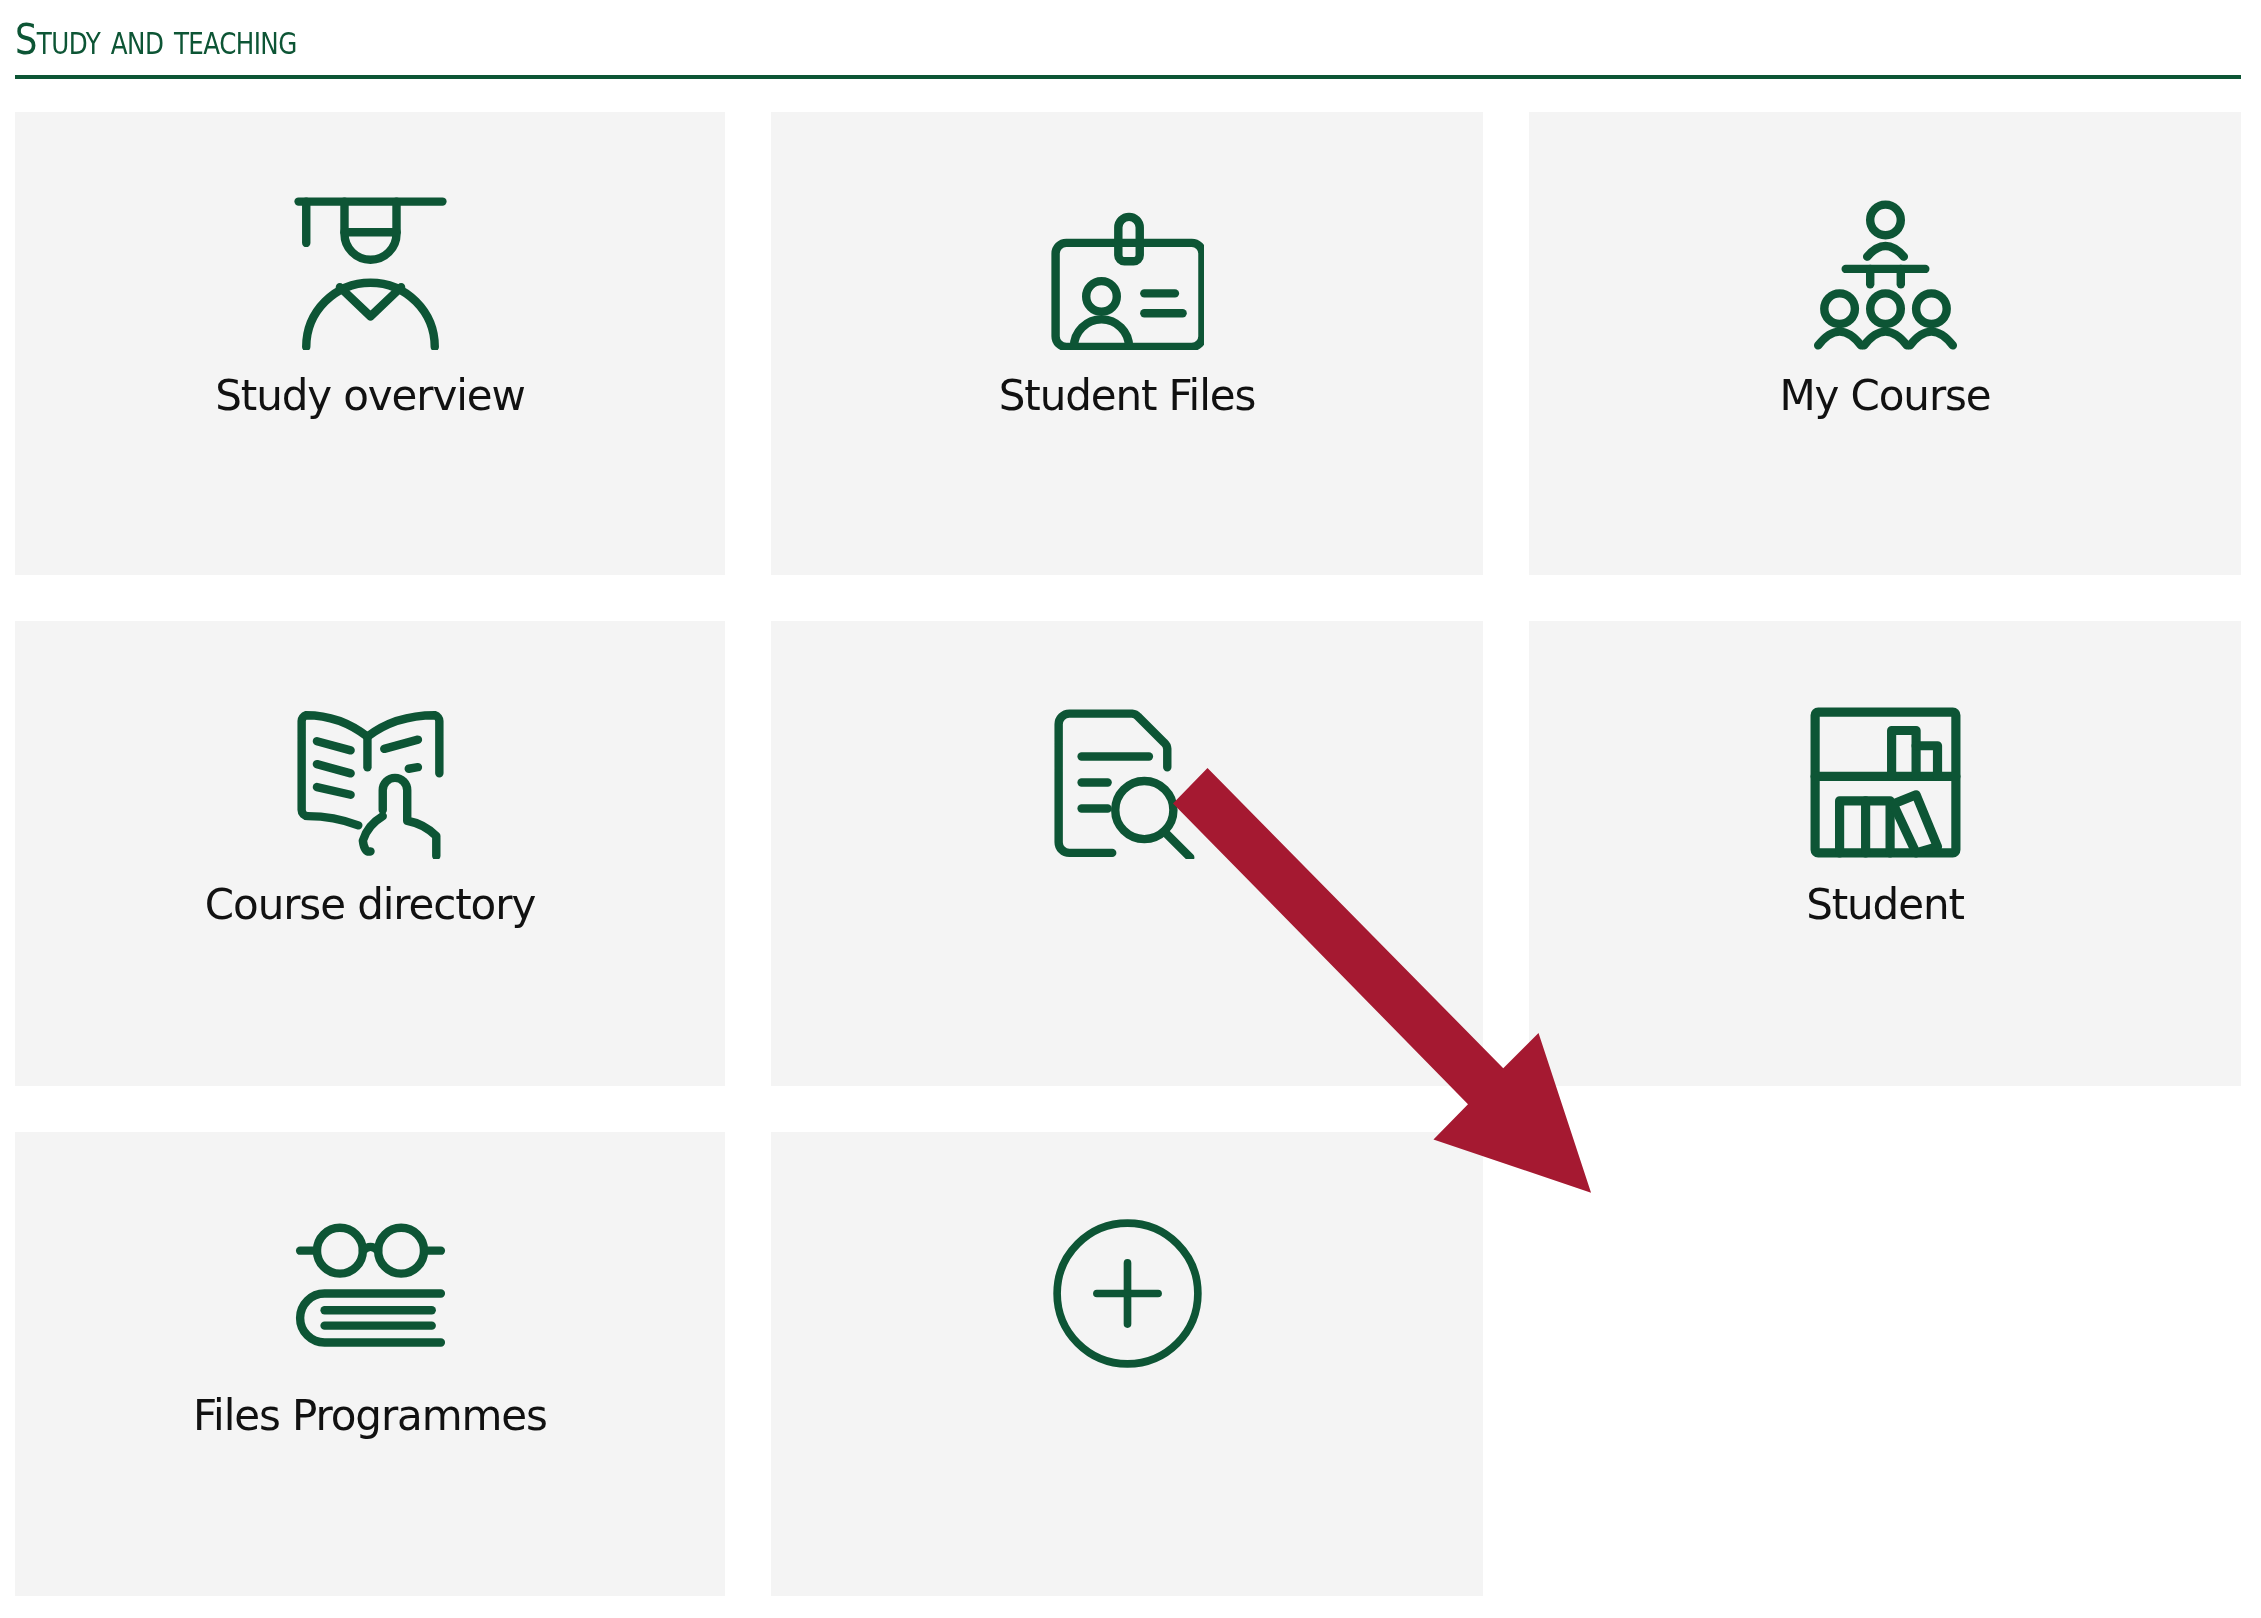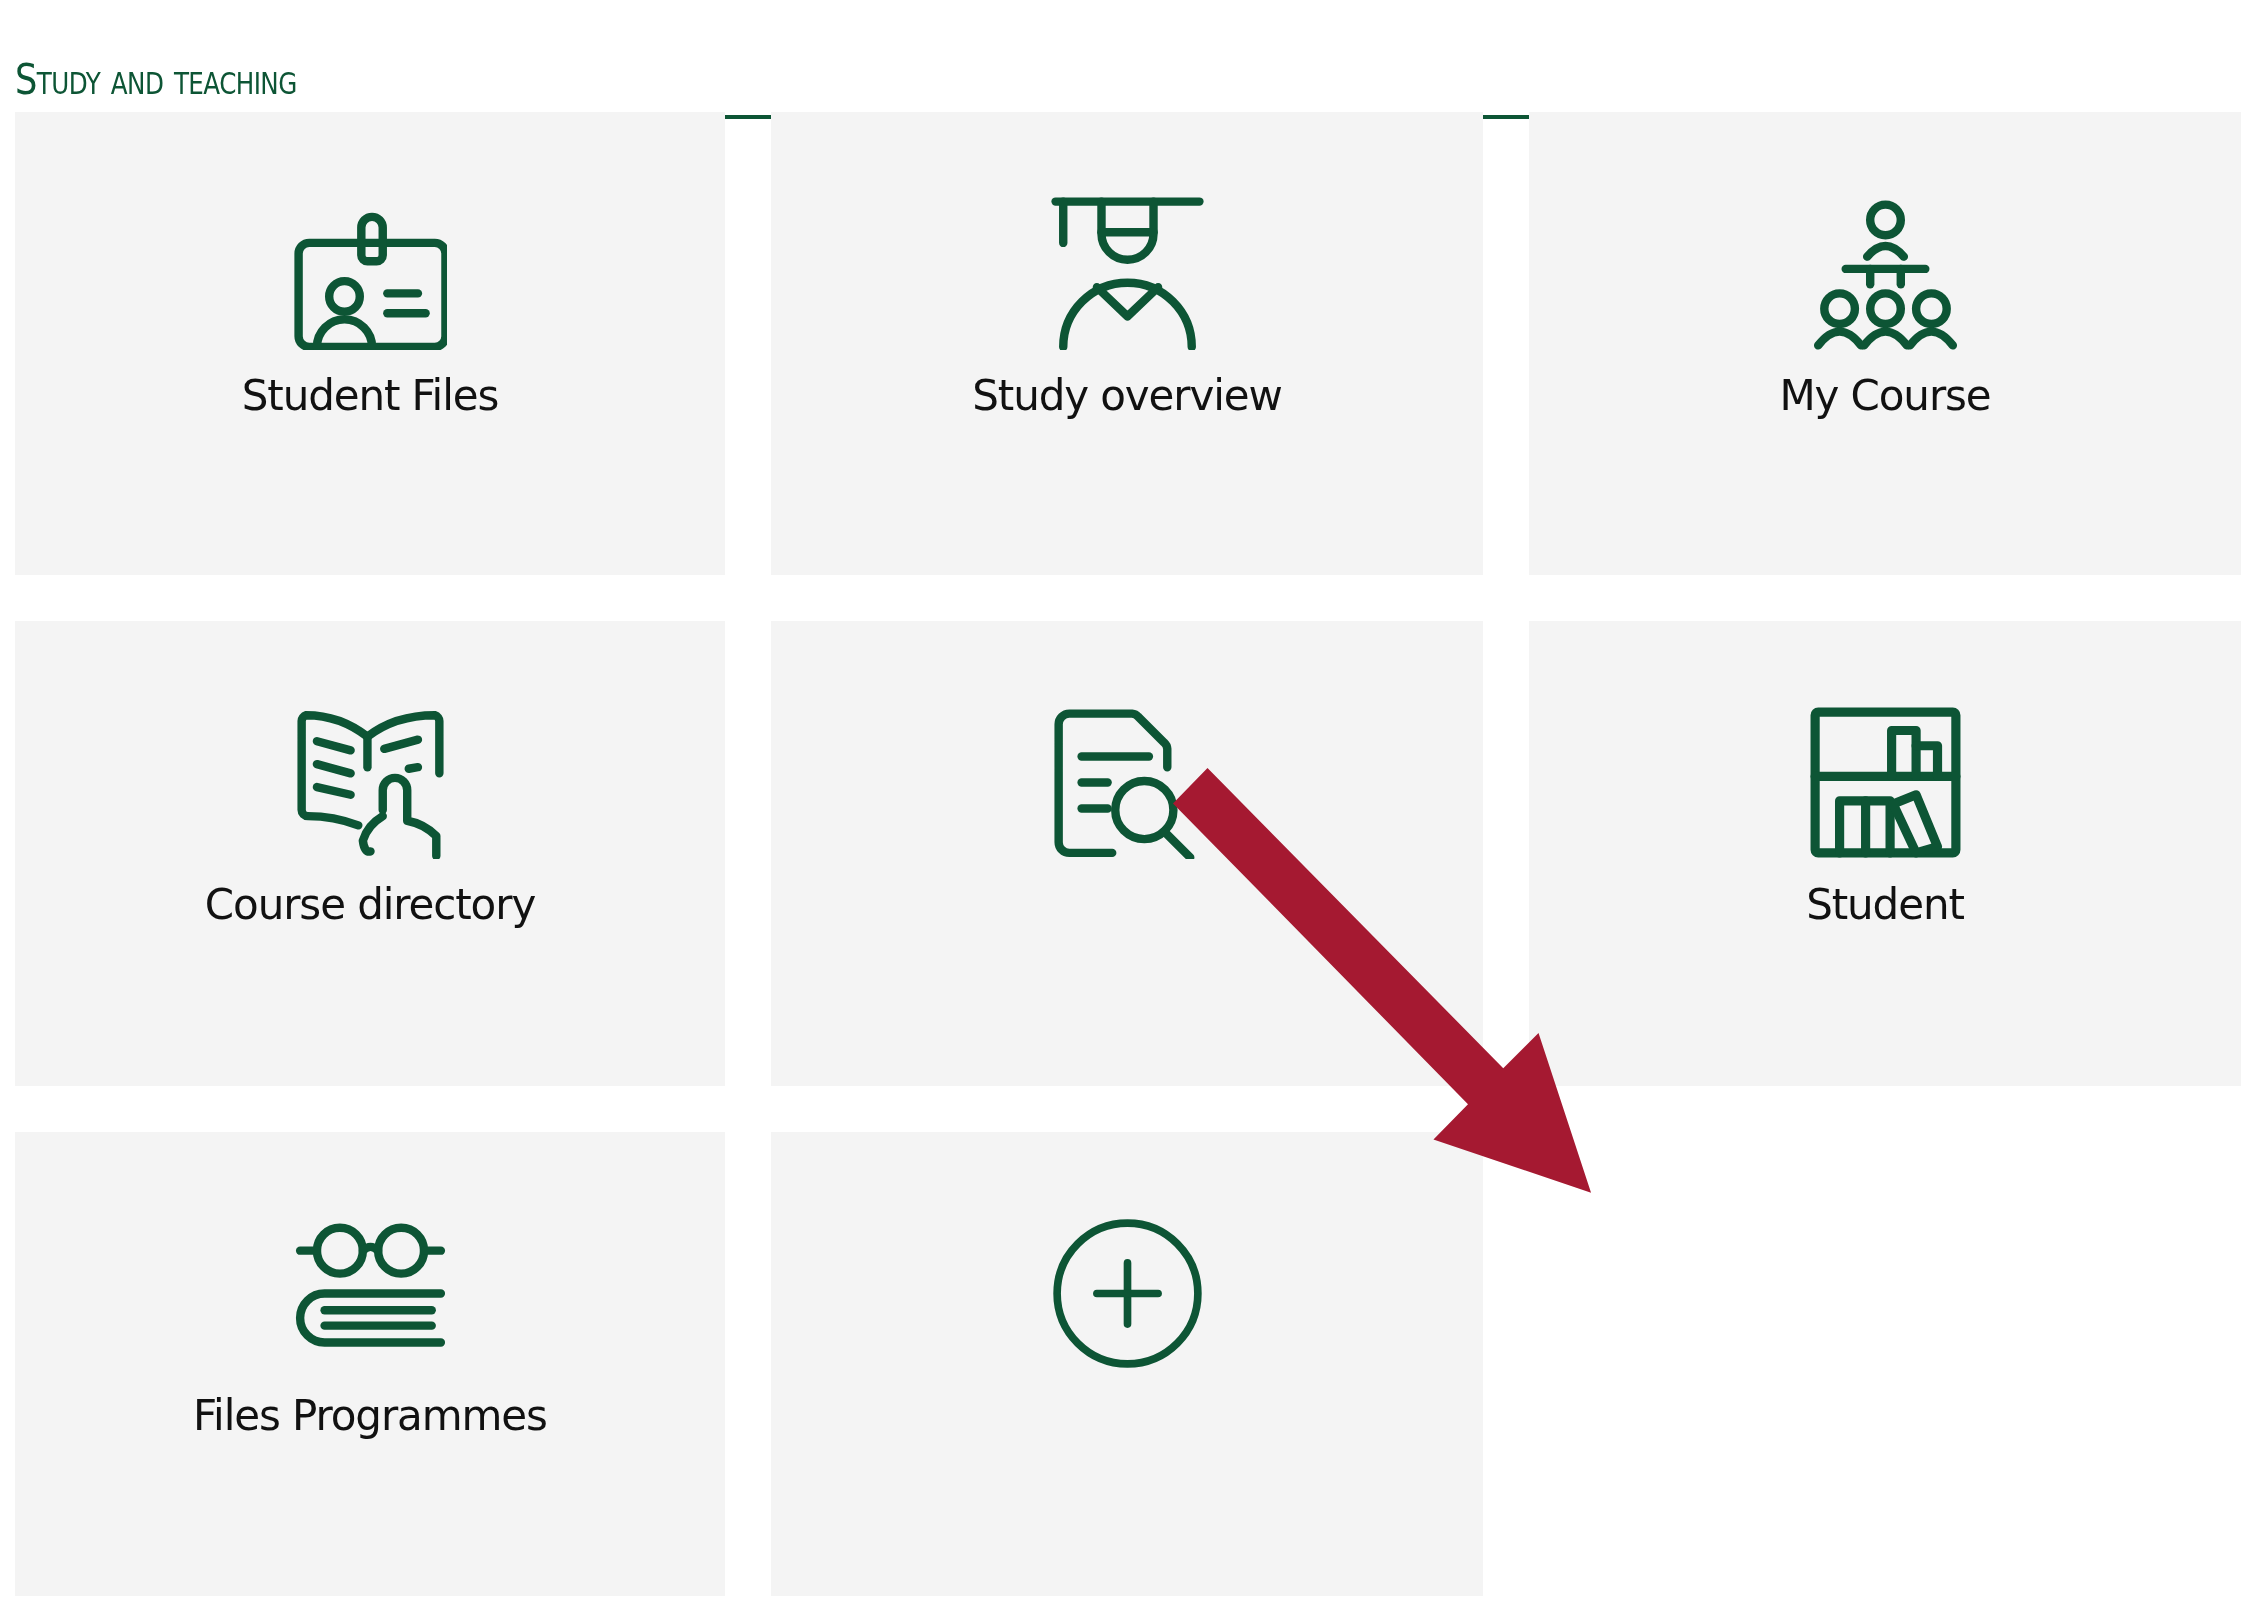--- a/index.html
+++ b/index.html
@@ -13,21 +13,20 @@
       position: relative;
       overflow: hidden;
       font-family: "Liberation Sans", "DejaVu Sans", sans-serif;
     }
     .section-header {
       position: absolute;
       left: 15px;
       top: 0;
       width: 2226px;
       height: 79px;
-      margin-top: 40px;
     }
     .section-title {
       position: absolute;
       left: 0;
       top: 13px;
       margin: 0;
       font-family: "DejaVu Sans", "Liberation Sans", sans-serif;
       font-weight: normal;
       font-size: 43px;
       line-height: 52px;
@@ -104,43 +103,43 @@
 <header class="section-header">
   <h2 class="section-title">Study and teaching</h2>
   <div class="section-rule"></div>
 </header>
 
 <nav class="tile-grid">
 
   <a class="tile">
     <span class="tile-icon">
       <svg viewBox="0 0 100 100" fill="none" stroke="#0d5535" stroke-width="5.5" stroke-linecap="round" stroke-linejoin="round">
+        <line x1="3" y1="3" x2="97" y2="3"></line>
+        <line x1="8" y1="3" x2="8" y2="30"></line>
+        <path d="M33 3 V24 a17 17 0 0 0 34 0 V3"></path>
+        <line x1="33" y1="23" x2="67" y2="23"></line>
+        <path d="M8 98 a42 42 0 0 1 84 0"></path>
+        <path d="M30 59 L50 78 L70 59"></path>
+      </svg>
+    </span>
+    <span class="tile-label">Study overview</span>
+  </a>
+
+  <a class="tile">
+    <span class="tile-icon">
+      <svg viewBox="0 0 100 100" fill="none" stroke="#0d5535" stroke-width="5.5" stroke-linecap="round" stroke-linejoin="round">
         <rect x="3" y="30" width="96" height="68" rx="7"></rect>
         <path d="M44 30 V20 a7 7 0 0 1 14 0 V38 a4 4 0 0 1 -4 4 h-6 a4 4 0 0 1 -4 -4 Z"></path>
         <circle cx="33" cy="65" r="10"></circle>
         <path d="M15 98 a18 18 0 0 1 36 0"></path>
         <line x1="61" y1="63" x2="81" y2="63"></line>
         <line x1="61" y1="76" x2="86" y2="76"></line>
       </svg>
     </span>
     <span class="tile-label">Student Files</span>
-  </a>
-
-  <a class="tile">
-    <span class="tile-icon">
-      <svg viewBox="0 0 100 100" fill="none" stroke="#0d5535" stroke-width="5.5" stroke-linecap="round" stroke-linejoin="round">
-        <line x1="3" y1="3" x2="97" y2="3"></line>
-        <line x1="8" y1="3" x2="8" y2="30"></line>
-        <path d="M33 3 V24 a17 17 0 0 0 34 0 V3"></path>
-        <line x1="33" y1="23" x2="67" y2="23"></line>
-        <path d="M8 98 a42 42 0 0 1 84 0"></path>
-        <path d="M30 59 L50 78 L70 59"></path>
-      </svg>
-    </span>
-    <span class="tile-label">Study overview</span>
   </a>
 
 
   <a class="tile">
     <span class="tile-icon">
       <svg viewBox="0 0 100 100" fill="none" stroke="#0d5535" stroke-width="5.5" stroke-linecap="round" stroke-linejoin="round">
         <circle cx="50" cy="15" r="10"></circle>
         <path d="M38 39 q12 -14 24 0"></path>
         <line x1="24" y1="47" x2="76" y2="47"></line>
         <line x1="40" y1="47" x2="40" y2="57"></line>

